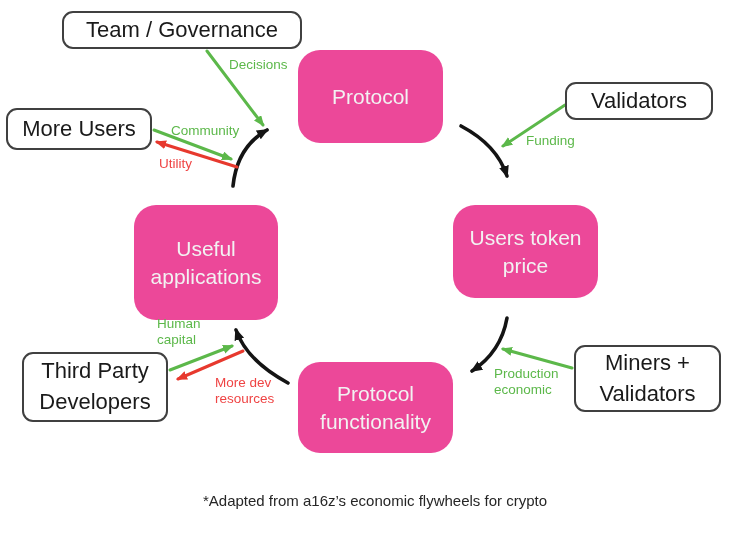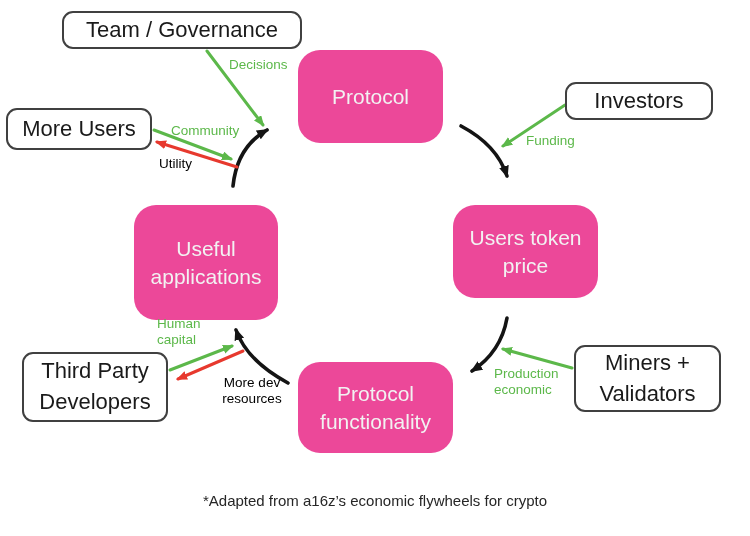--- a/index.html
+++ b/index.html
@@ -70,21 +70,21 @@
 
   
   .edge-label {
     position: absolute;
     font-size: 13.5px;
     line-height: 1.22;
     white-space: nowrap;
   }
   .edge-label.wrap { white-space: normal; }
   .lbl-green { color: #5cb84a; }
-  .lbl-red   { color: #000000; text-align: center; }
+  .lbl-red   { color: #ef4444; }
 
   #label-decisions          { left: 229px; top: 57px; }
   #label-community          { left: 171px; top: 123px; }
   #label-utility            { left: 159px; top: 156px; }
   #label-funding            { left: 526px; top: 133px; }
   #label-human-capital      { left: 157px; top: 316px; width: 64px; }
   #label-more-dev-resources { left: 199px; top: 375px; width: 74px; margin-left: 16px; }
   #label-production-capital { left: 494px; top: 366px; width: 86px; }
 
   
@@ -144,21 +144,21 @@
     <span>Useful applications</span>
   </div>
 
   <div class="node node-light" id="node-more-users">
     <span>More Users</span>
   </div>
   <div class="node node-light" id="node-team-governance">
     <span>Team / Governance</span>
   </div>
   <div class="node node-light" id="node-investors">
-    <span>Investors</span>
+    <span>Validators</span>
   </div>
   <div class="node node-light" id="node-third-party-developers">
     <span>Third Party Developers</span>
   </div>
   <div class="node node-light" id="node-miners-validators">
     <span>Miners + Validators</span>
   </div>
 
   <div class="edge-label lbl-green" id="label-decisions">Decisions</div>
   <div class="edge-label lbl-green" id="label-community">Community</div>

